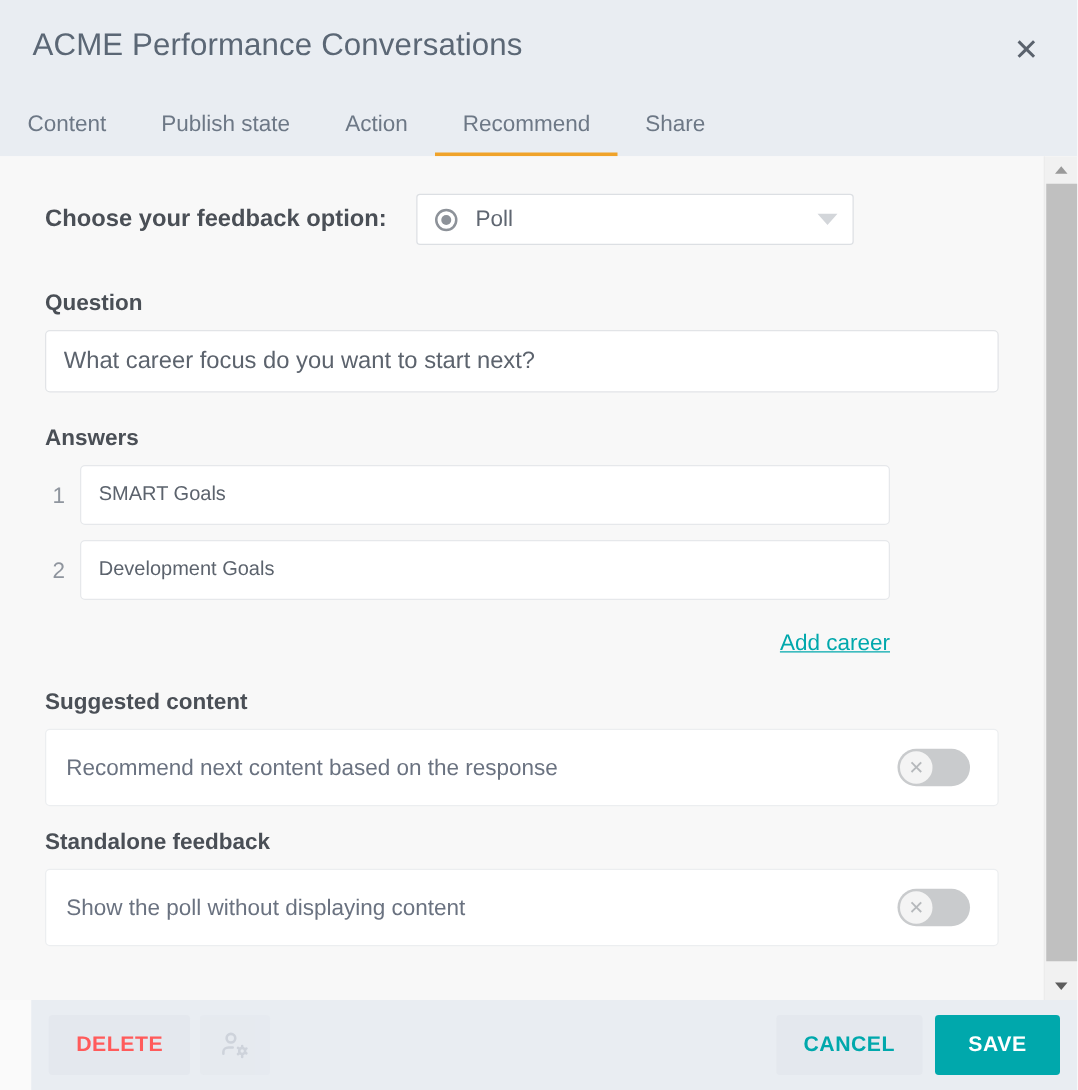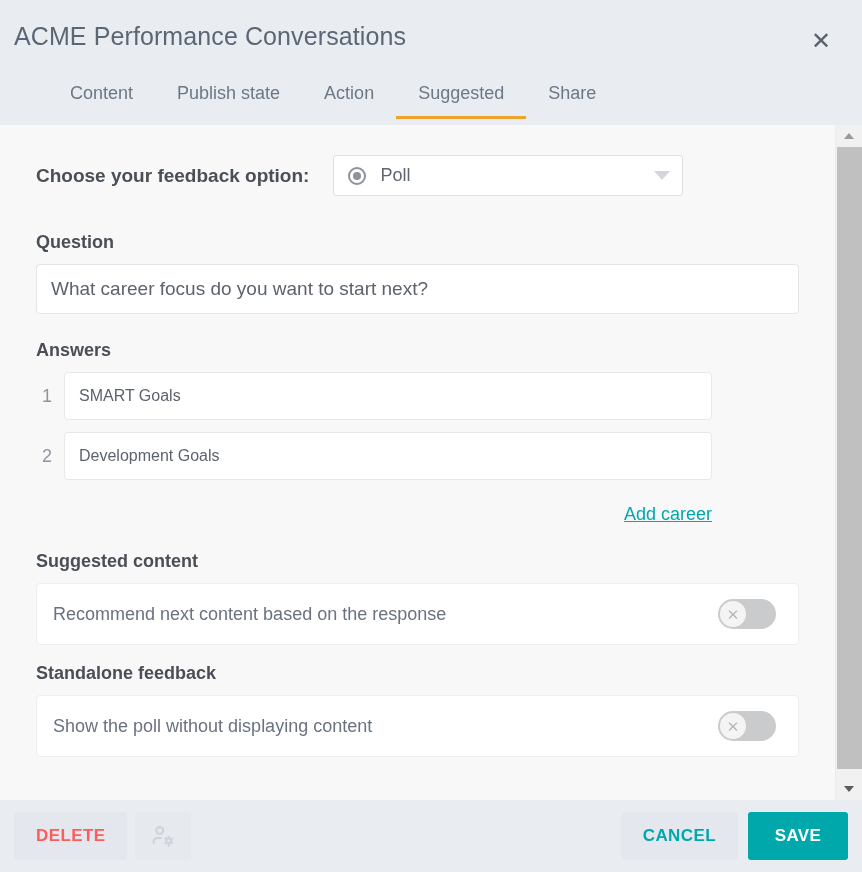--- a/index.html
+++ b/index.html
@@ -27,21 +27,21 @@
   
   .modal-header {
     background: #e9edf2;
     height: 125px;
     flex: 0 0 125px;
     position: relative;
     box-sizing: border-box;
   }
   .modal-title {
     position: absolute;
-    left: 14px;
+    left: 26px;
     top: 22px;
     font-size: 25px;
     color: #5b6775;
     letter-spacing: 0.1px;
     white-space: nowrap;
     text-align: center;
   }
   .close-btn {
     position: absolute;
     right: 26px;
@@ -56,22 +56,21 @@
     font-size: 24px;
     line-height: 1;
     user-select: none;
   }
   .tabs {
     position: absolute;
     left: 0;
     bottom: 0;
     height: 48px;
     display: flex;
-    align-items: center;
-    padding-left: 48px;
+    align-items: flex-end;
     box-sizing: border-box;
   }
   .tab {
     font-size: 18px;
     color: #6d7886;
     padding: 0 22px 12px 22px;
     cursor: pointer;
     white-space: nowrap;
     border-bottom: 3px solid transparent;
     box-sizing: border-box;
@@ -317,20 +316,21 @@
 
   
   .modal-footer {
     flex: 0 0 72px;
     height: 72px;
     background: #e9edf2;
     display: flex;
     align-items: center;
     padding: 0 14px;
     box-sizing: border-box;
+    margin-left: 25px;
   }
   .footer-left { display: flex; align-items: center; gap: 8px; }
   .footer-right { margin-left: auto; display: flex; align-items: center; gap: 10px; }
 
   .btn {
     height: 48px;
     border: none;
     border-radius: 3px;
     font-family: "Liberation Sans", sans-serif;
     font-size: 17px;
@@ -361,21 +361,21 @@
 <div class="modal">
 
   <div class="modal-header">
     <div class="modal-title">ACME Performance Conversations</div>
     <div class="close-btn">✕</div>
 
     <div class="tabs">
       <div class="tab">Content</div>
       <div class="tab">Publish state</div>
       <div class="tab">Action</div>
-      <div class="tab active">Suggested</div>
+      <div class="tab active">Recommend</div>
       <div class="tab">Share</div>
     </div>
   </div>
 
   <div class="modal-body">
     <div class="body-inner">
 
       <div class="option-row">
         <div class="option-label">Choose your feedback option:</div>
         <div class="select-box">

